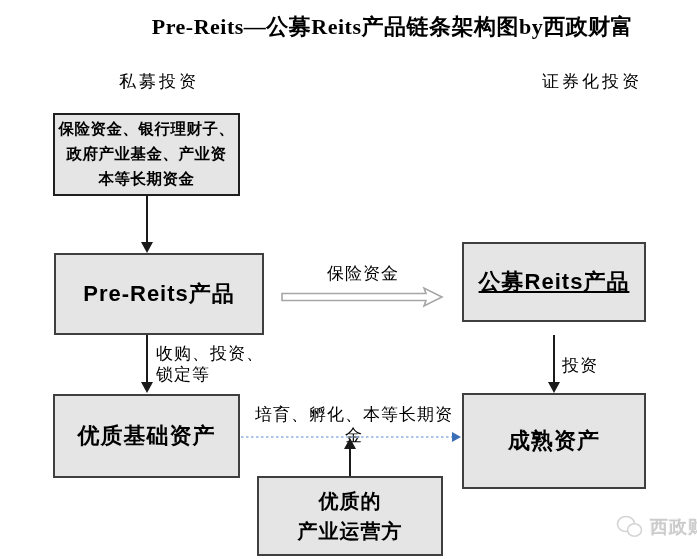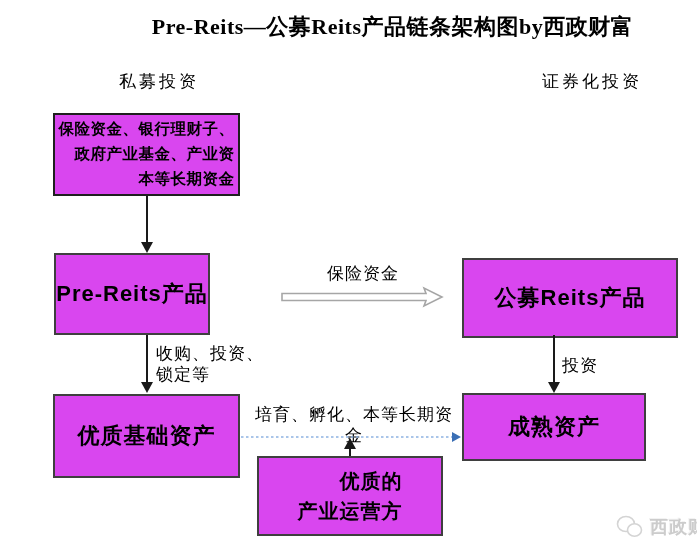--- a/index.html
+++ b/index.html
@@ -11,22 +11,22 @@
   }
   .abs{position:absolute;}
   .title{
     left:0;top:12px;width:697px;text-align:center;
     font-size:22px;font-weight:bold;letter-spacing:0.5px;
   }
   .col-header{
     font-size:17px;letter-spacing:3px;text-align:center;width:200px;
   }
   .dbox{
-    border:2px solid #3f3f3f;background:#d946ef;box-sizing:border-box;
-    display:flex;align-items:center;justify-content:center;text-align:right;
+    border:2px solid #3f3f3f;background:#e5e5e5;box-sizing:border-box;
+    display:flex;align-items:center;justify-content:center;text-align:center;
     font-family:"Liberation Sans","DejaVu Sans",sans-serif;font-weight:bold;
   }
   .dbox.thin{border:2px solid #1f1f1f;}
   .big-label{font-size:22px;letter-spacing:1px;}
   .funds-text{font-size:15.5px;line-height:1.6;letter-spacing:0.5px;}
   .funds-text span{display:block;}
   .op-text{font-size:20px;line-height:1.5;letter-spacing:1px;}
   .op-text span{display:block;}
   .vline{width:2px;background:#1a1a1a;}
   .arrowhead-down{
@@ -59,59 +59,59 @@
     <div class="funds-text">
       <span>保险资金、银行理财子、</span>
       <span>政府产业基金、产业资</span>
       <span>本等长期资金</span>
     </div>
   </div>
 
   <div class="abs vline" style="left:102px;top:196px;height:47px;"></div>
   <div class="abs arrowhead-down" style="left:97px;top:242px;"></div>
 
-  <div class="abs dbox" style="left:10px;top:253px;width:156px;height:82px;">
+  <div class="abs dbox" style="left:10px;top:253px;width:210px;height:82px;">
     <div class="big-label">Pre-Reits产品</div>
   </div>
 
   <div class="abs flow-label" style="left:237px;top:263px;width:164px;text-align:center;">保险资金</div>
   <svg class="abs" style="left:237px;top:286px;" width="164" height="22" viewBox="0 0 164 22">
     <path d="M1 7.5 L145 7.5 L143 2 L161 11 L143 20 L145 14.5 L1 14.5 Z" fill="#ffffff" stroke="#a6a6a6" stroke-width="1.6"></path>
   </svg>
 
-  <div class="abs dbox" style="left:418px;top:258px;width:216px;height:80px;">
+  <div class="abs dbox" style="left:418px;top:242px;width:184px;height:80px;text-decoration:underline;">
     <div class="big-label">公募Reits产品</div>
   </div>
 
   <div class="abs vline" style="left:102px;top:335px;height:48px;"></div>
   <div class="abs arrowhead-down" style="left:97px;top:382px;"></div>
   <div class="abs flow-label" style="left:112px;top:343px;width:108px;">收购、投资、锁定等</div>
 
   <div class="abs vline" style="left:509px;top:335px;height:48px;"></div>
   <div class="abs arrowhead-down" style="left:504px;top:382px;"></div>
   <div class="abs flow-label" style="left:518px;top:355px;">投资</div>
 
   <div class="abs dbox" style="left:9px;top:394px;width:187px;height:84px;">
     <div class="big-label">优质基础资产</div>
   </div>
 
-  <div class="abs dbox" style="left:418px;top:393px;width:184px;height:68px;">
+  <div class="abs dbox" style="left:418px;top:393px;width:184px;height:96px;">
     <div class="big-label">成熟资产</div>
   </div>
 
   <div class="abs flow-label" style="left:205px;top:404px;width:210px;text-align:center;">培育、孵化、本等长期资金</div>
   <svg class="abs" style="left:197px;top:430px;" width="221" height="14" viewBox="0 0 221 14">
     <line x1="0" y1="7" x2="211" y2="7" stroke="#8db3e2" stroke-width="1.4" stroke-dasharray="2.5,2.5"></line>
     <path d="M211 2 L220 7 L211 12 Z" fill="#3b6fb5"></path>
   </svg>
 
   <div class="abs vline" style="left:305px;top:447px;height:29px;"></div>
   <div class="abs arrowhead-up" style="left:300px;top:438px;"></div>
 
-  <div class="abs dbox" style="left:213px;top:456px;width:186px;height:80px;">
+  <div class="abs dbox" style="left:213px;top:476px;width:186px;height:80px;">
     <div class="op-text">
       <span>优质的</span>
       <span>产业运营方</span>
     </div>
   </div>
 
   <div class="abs watermark" style="left:572px;top:514px;">
     <svg width="28" height="26" viewBox="0 0 28 26">
       <ellipse cx="10" cy="10" rx="8.5" ry="7.5" fill="none" stroke="#d4d4d4" stroke-width="1.6"></ellipse>
       <ellipse cx="18.5" cy="16" rx="7" ry="6.2" fill="#ffffff" stroke="#d4d4d4" stroke-width="1.6"></ellipse>

